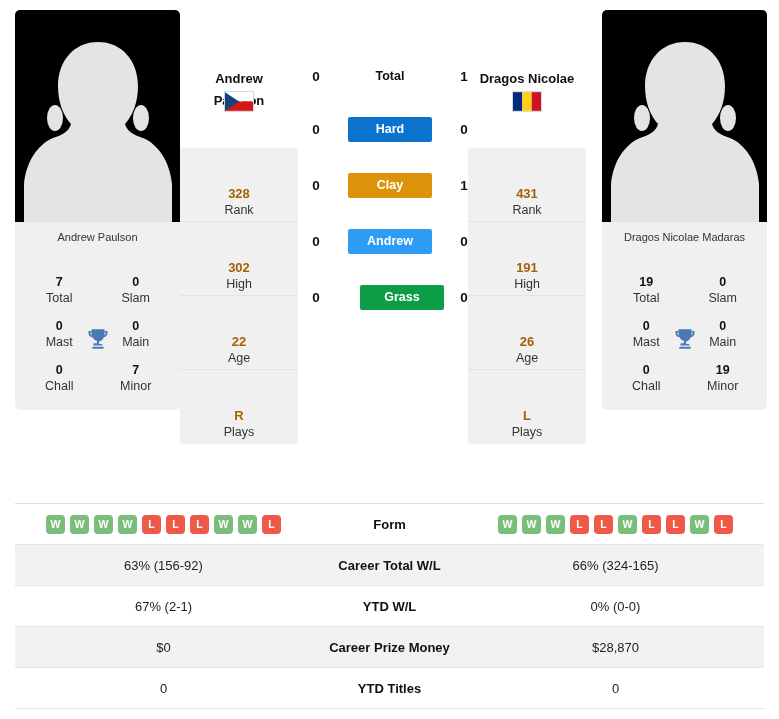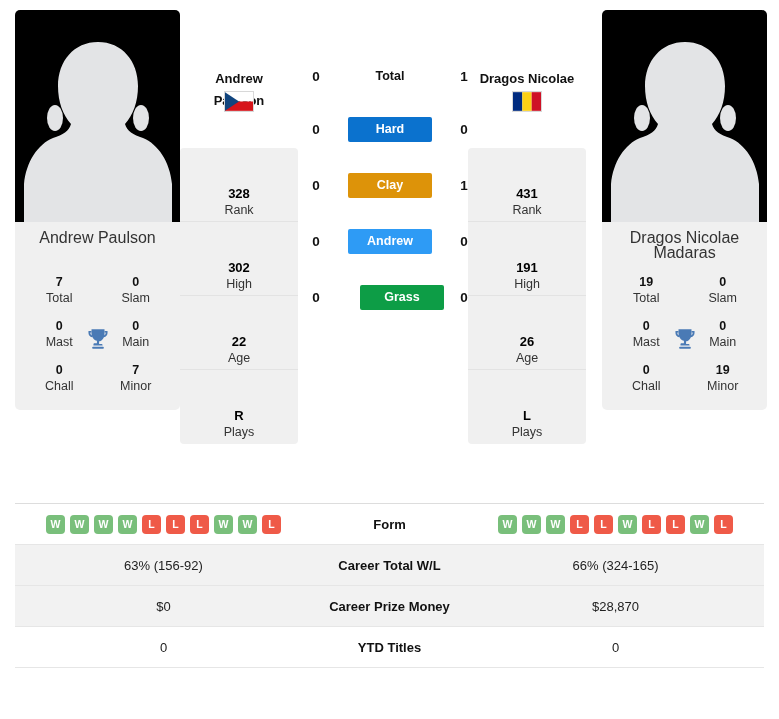--- a/index.html
+++ b/index.html
@@ -40,21 +40,21 @@
     position: absolute;
     left: 50%;
     bottom: 0;
     transform: translateX(-50%);
     width: 148px;
     height: 188px;
   }
 
   .photo-name {
     text-align: center;
-    font-size: 16px;
+    font-size: 11px;
     color: #333;
     line-height: 15px;
     padding: 8px 8px 8px;
     min-height: 46px;
   }
 
   .titles-grid {
     display: grid;
     grid-template-columns: 1fr 1fr;
     row-gap: 2px;
@@ -87,21 +87,21 @@
   .rank-card.right { left: 468px; text-align: center; }
   .rank-row {
     height: 74px;
     display: flex;
     flex-direction: column;
     align-items: center;
     justify-content: center;
     border-bottom: 1px solid #e3e3e3;
   }
   .rank-row:last-child { border-bottom: none; }
-  .rank-num { font-size: 13px; font-weight: bold; color: #000000; line-height: 17px; margin-top: 34px; }
+  .rank-num { font-size: 13px; font-weight: bold; color: #a16207; line-height: 17px; margin-top: 34px; }
   .rank-lab { font-size: 12.5px; color: #333; line-height: 17px; }
 
   
   .hname {
     position: absolute;
     top: 32px;
     width: 180px;
     text-align: center;
     font-size: 13px;
     font-weight: bold;
@@ -410,20 +410,25 @@
               <div class="badge L">L</div>
               <div class="badge W">W</div>
               <div class="badge L">L</div>
             </div>
           </td>
         </tr>
         <tr class="alt">
           <td class="side">63% (156-92)</td>
           <td class="mid">Career Total W/L</td>
           <td class="side">66% (324-165)</td>
+        </tr>
+        <tr>
+          <td class="side">67% (2-1)</td>
+          <td class="mid">YTD W/L</td>
+          <td class="side">0% (0-0)</td>
         </tr>
         <tr class="alt">
           <td class="side">$0</td>
           <td class="mid">Career Prize Money</td>
           <td class="side">$28,870</td>
         </tr>
         <tr>
           <td class="side">0</td>
           <td class="mid">YTD Titles</td>
           <td class="side">0</td>

